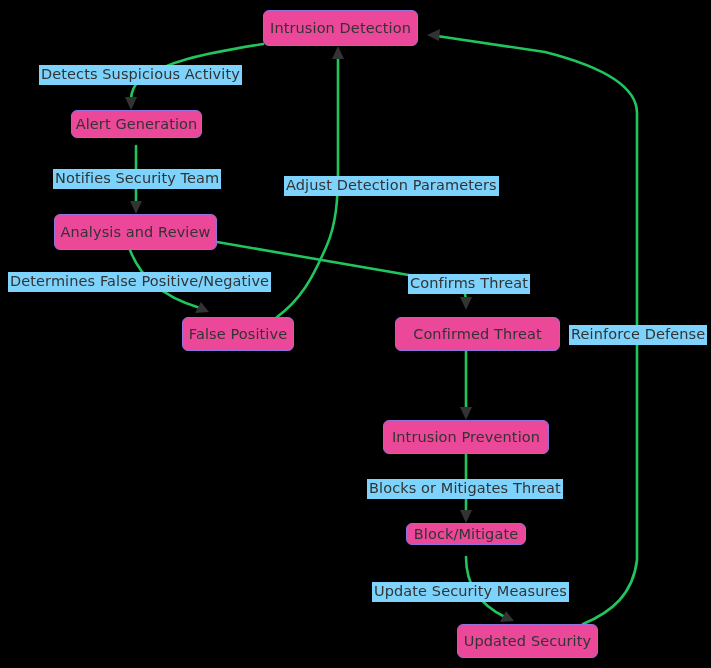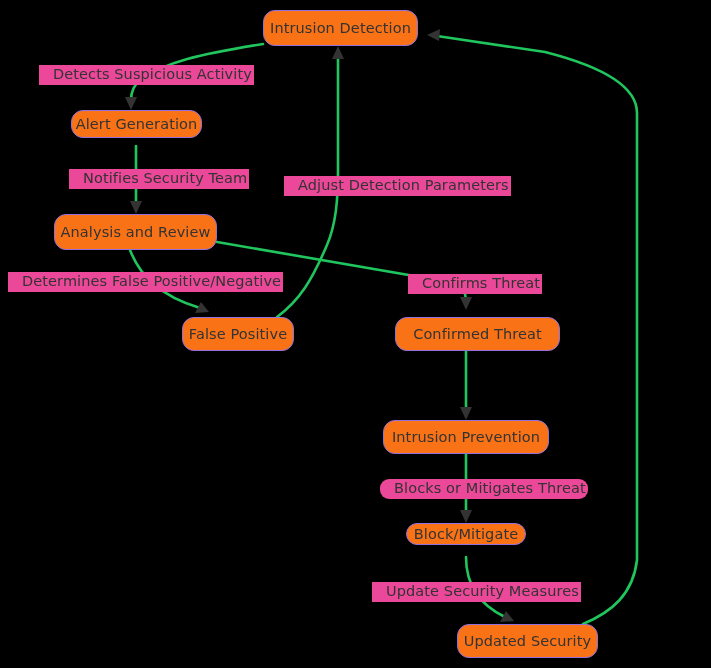--- a/index.html
+++ b/index.html
@@ -29,40 +29,40 @@
     stroke-width: 2.6;
     stroke-linecap: round;
   }
   .arrow-head {
     fill: #333333;
     stroke: none;
   }
   .node {
     position: absolute;
     box-sizing: border-box;
-    background: #f97316;
+    background: #ec4899;
     border: 1.4px solid #9370DB;
-    border-radius: 12px;
+    border-radius: 6px;
     color: #333333;
     font-size: 14.5px;
     line-height: 1;
     display: flex;
     align-items: center;
     justify-content: center;
     white-space: nowrap;
     letter-spacing: 0.1px;
   }
   .edge-label {
     position: absolute;
     box-sizing: border-box;
-    background: #ec4899;
+    background: #7dd3fc;
     color: #333333;
     font-size: 14.5px;
     line-height: 1;
-    padding: 2px 2px 3px 14px;
+    padding: 2px 2px 3px 2px;
     white-space: nowrap;
     letter-spacing: 0.1px;
   }
 </style>
 </head>
 <body>
 
 <div id="canvas">
 
   <svg class="edges" viewBox="0 0 711 668">
@@ -141,27 +141,28 @@
   <div class="node" style="left:406px;top:523px;width:120px;height:22px;">
     <span>Block/Mitigate</span>
   </div>
 
   <div class="node" style="left:457px;top:624px;width:141px;height:34px;">
     <span>Updated Security</span>
   </div>
 
   <div class="edge-label" style="left:39px;top:65px;">Detects Suspicious Activity</div>
 
-  <div class="edge-label" style="left:53px;top:169px;margin-left:16px;">Notifies Security Team</div>
+  <div class="edge-label" style="left:53px;top:169px;">Notifies Security Team</div>
 
   <div class="edge-label" style="left:8px;top:272px;">Determines False Positive/Negative</div>
 
   <div class="edge-label" style="left:408px;top:274px;">Confirms Threat</div>
 
   <div class="edge-label" style="left:236px;top:176px;margin-left:48px;">Adjust Detection Parameters</div>
 
 
-  <div class="edge-label" style="left:380px;top:479px;border-radius:9px;">Blocks or Mitigates Threat</div>
+  <div class="edge-label" style="left:367px;top:479px;">Blocks or Mitigates Threat</div>
 
   <div class="edge-label" style="left:372px;top:582px;">Update Security Measures</div>
 
+  <div class="edge-label" style="left:569px;top:325px;">Reinforce Defense</div>
 
 </div>
 
 </body></html>

